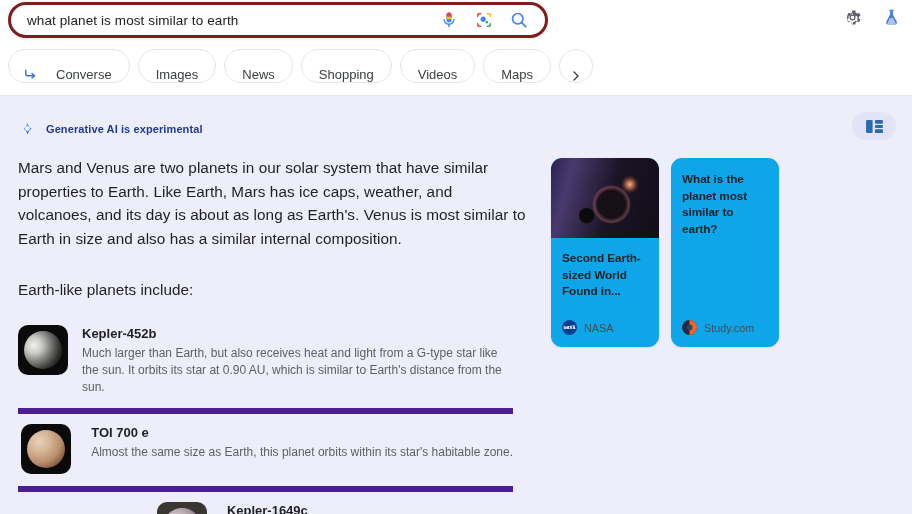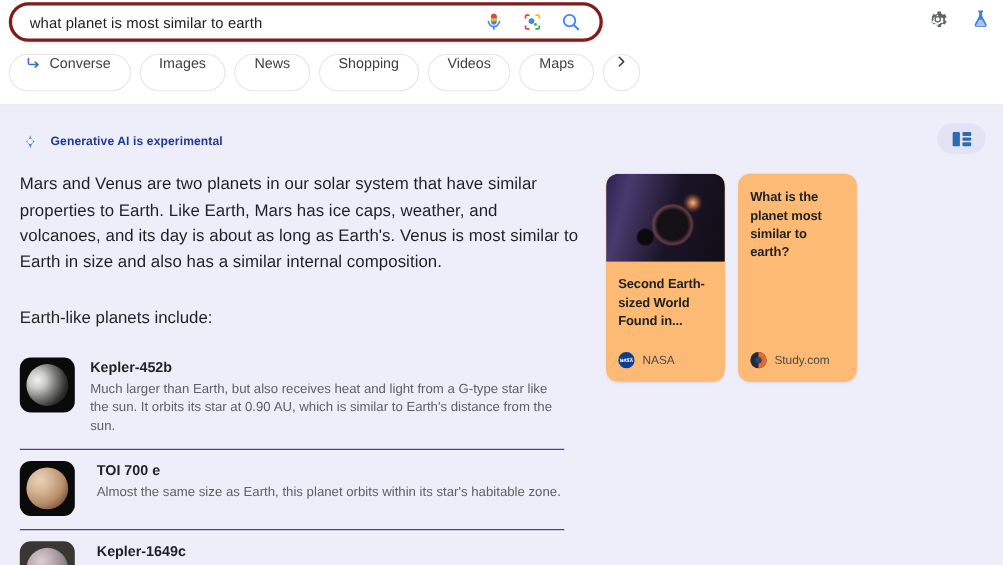--- a/index.html
+++ b/index.html
@@ -42,21 +42,21 @@
   .chips {
     position: absolute; left: 0; top: 49px;
     display: flex; align-items: center; gap: 8px;
     padding-left: 8px;
   }
   .chip {
     height: 34px;
     border: 1px solid #e6e6e8;
     border-radius: 20px;
     background: #fff;
-    display: flex; align-items: flex-start; gap: 7px;
+    display: flex; align-items: flex-end; gap: 18px;
     padding: 0 17px;
     font-size: 13px;
     color: #3c4043;
     cursor: pointer;
     white-space: nowrap;
   }
   .chip.converse { padding-left: 14px; }
   .chip-arrow { width: 15px; height: 15px; display: block; }
   .chip.more { padding: 0; width: 34px; justify-content: center; }
   .chev { width: 12px; height: 12px; display: block; }
@@ -99,22 +99,23 @@
   .answer .sub {
     margin-top: 28px;
     font-size: 15.3px; line-height: 23px; color: #1f1f24;
   }
 
   .plist { margin-top: 14px; width: 495px; }
   .pitem {
     display: flex; gap: 14px; align-items: flex-start;
     padding: 10px 0 12px 0;
     cursor: pointer;
-  }
-  .pitem + .pitem { border-top: 1px solid #4c1d95; gap: 20px; }
+    justify-content: flex-end;
+  }
+  .pitem + .pitem { border-top: 6px solid #4c1d95; gap: 20px; }
   .pthumb {
     width: 50px; height: 50px; min-width: 50px;
     border-radius: 10px; overflow: hidden;
     background: #0a0a0a; position: relative;
   }
   .pthumb .globe {
     position: absolute; left: 50%; top: 50%;
     transform: translate(-50%,-50%);
     width: 38px; height: 38px; border-radius: 50%;
   }
@@ -122,21 +123,21 @@
   .ptitle { font-size: 13px; font-weight: bold; color: #1f1f24; margin-bottom: 4px; }
   .pdesc { font-size: 12px; line-height: 17px; color: #5f6065; }
 
   
   .cards {
     position: absolute; left: 551px; top: 62px;
     display: flex; gap: 12px;
   }
   .card {
     width: 108px; height: 189px;
-    background: #fdba74;
+    background: #0ea5e9;
     border-radius: 11px;
     box-shadow: 0 1px 2px rgba(60,64,67,.12);
     overflow: hidden; position: relative;
     cursor: pointer;
   }
   .card-img { width: 100%; height: 80px; border-radius: 11px 11px 0 0; }
   .card-img.c1 {
     background:
       radial-gradient(ellipse 30px 60px at 55% 50%, rgba(200,190,210,.55), rgba(90,85,100,.15) 60%, rgba(0,0,0,0) 75%),
       radial-gradient(circle at 30% 25%, rgba(150,140,160,.3), rgba(0,0,0,0) 55%),

